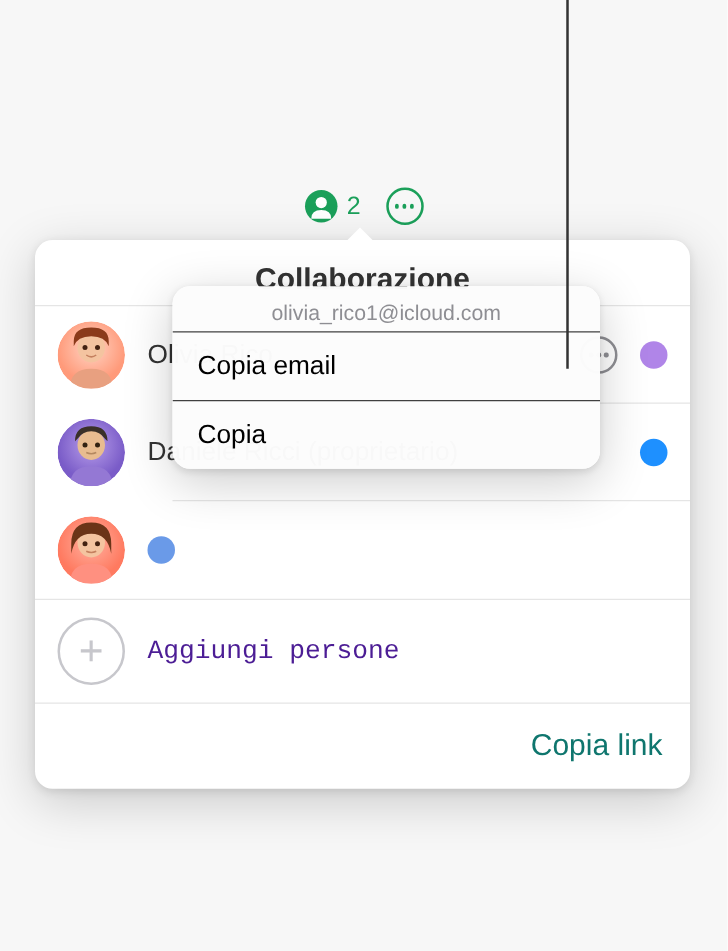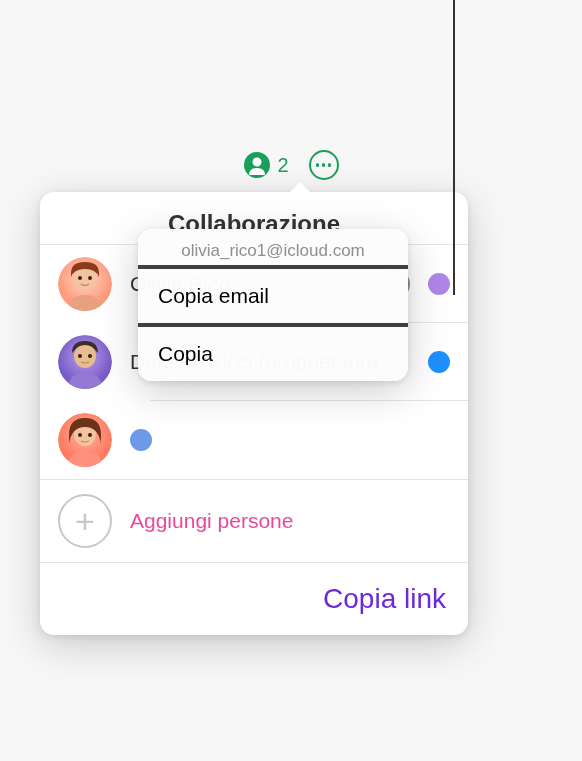--- a/index.html
+++ b/index.html
@@ -58,22 +58,22 @@
     }
     .more-circle .dot {
       width: 3.5px;
       height: 3.5px;
       background: #1ba05a;
       border-radius: 50%;
     }
     .popover {
       position: absolute;
       top: 192px;
-      left: 40px;
-      width: 428px;
+      left: 28px;
+      width: 524px;
       background: #fff;
       border-radius: 14px;
       box-shadow: 0 10px 40px rgba(0,0,0,0.18), 0 2px 8px rgba(0,0,0,0.1);
       z-index: 5;
     }
     .popover::before {
       content: '';
       position: absolute;
       top: -10px;
       left: 248px;
@@ -171,53 +171,54 @@
       display: flex;
       align-items: center;
       justify-content: center;
       flex-shrink: 0;
       color: #c7c7cc;
       font-size: 34px;
       font-weight: 200;
     }
     .add-label {
       font-size: 21px;
-      color: #ec4899;
+      color: #4c1d95;
+      font-family: Liberation Mono, monospace;
     }
     .footer-row {
       display: flex;
       justify-content: flex-end;
       padding: 20px 22px;
     }
     .copy-link {
-      font-size: 28px;
-      color: #6d28d9;
+      font-size: 24px;
+      color: #0f766e;
     }
     .context-menu {
       position: absolute;
       top: 229px;
       left: 138px;
-      width: 270px;
+      width: 342px;
       background: rgba(252,252,252,0.98);
       border-radius: 14px;
       box-shadow: 0 10px 40px rgba(0,0,0,0.2), 0 2px 6px rgba(0,0,0,0.1);
       z-index: 10;
       overflow: hidden;
     }
     .context-menu-email {
       text-align: center;
       color: #8e8e93;
       font-size: 17px;
       padding: 12px 10px 4px;
     }
     .context-menu-item {
       padding: 15px 20px;
       font-size: 21px;
       color: #000;
-      border-top: 4px solid #404040;
+      border-top: 1px solid #404040;
     }
     .context-menu-item:first-of-type {
       border-top: none;
     }
     .callout-line {
       position: absolute;
       top: 0;
       left: 453px;
       width: 2px;
       height: 295px;

